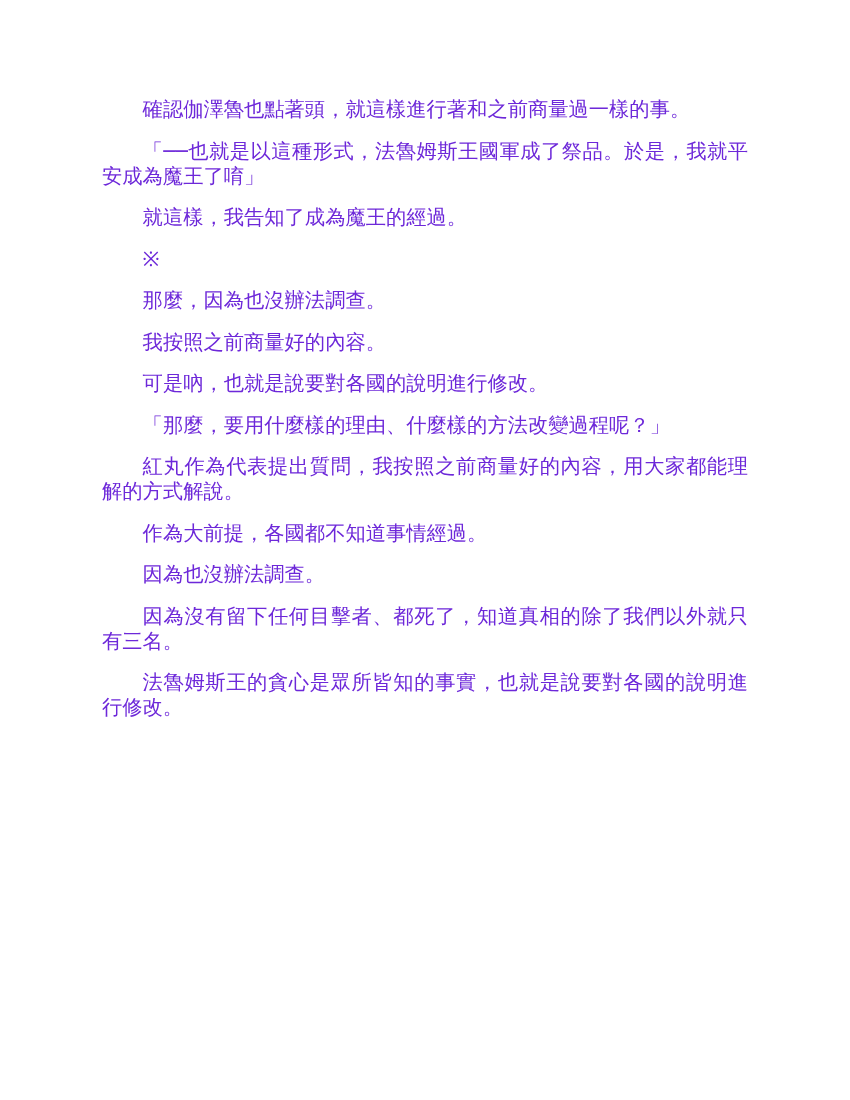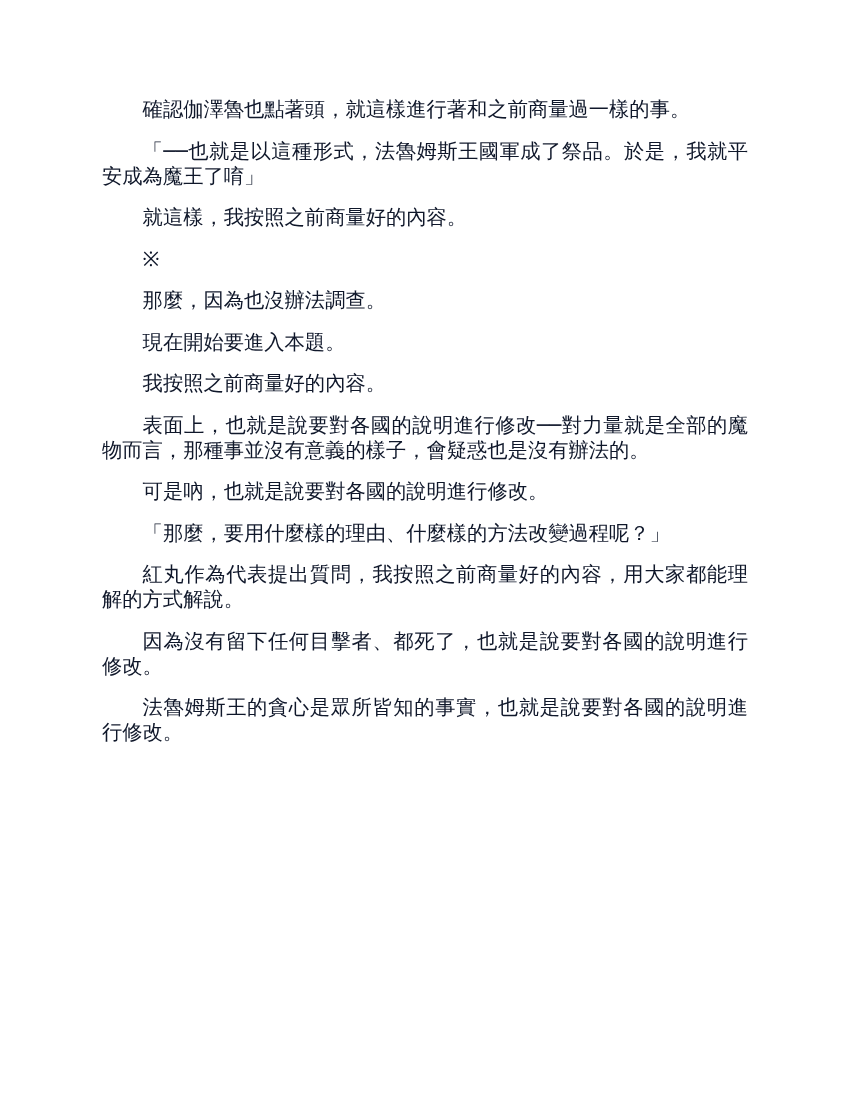--- a/index.html
+++ b/index.html
@@ -5,41 +5,41 @@
   html, body { margin: 0; padding: 0; background: #ffffff; }
   body { width: 850px; height: 1100px; position: relative; overflow: hidden; }
   .page {
     position: absolute;
     left: 102px;
     top: 97px;
     width: 646px;
     font-family: "DejaVu Serif", "Liberation Serif", serif;
     font-size: 20.3px;
     line-height: 25px;
-    color: #0f172a;
+    color: #6d28d9;
   }
   .para {
     margin: 0 0 16.5px 0;
     text-indent: 40.6px;
     text-align: justify;
     text-align-last: left;
     word-break: break-all;
     line-break: anywhere;
   }
 </style>
 </head>
 <body>
 
 <div class="page">
   <p class="para">確認伽澤魯也點著頭，就這樣進行著和之前商量過一樣的事。</p>
   <p class="para">「──也就是以這種形式，法魯姆斯王國軍成了祭品。於是，我就平安成為魔王了唷」</p>
-  <p class="para">就這樣，我按照之前商量好的內容。</p>
+  <p class="para">就這樣，我告知了成為魔王的經過。</p>
   <p class="para">※</p>
   <p class="para">那麼，因為也沒辦法調查。</p>
-  <p class="para">現在開始要進入本題。</p>
   <p class="para">我按照之前商量好的內容。</p>
-  <p class="para">表面上，也就是說要對各國的說明進行修改──對力量就是全部的魔物而言，那種事並沒有意義的樣子，會疑惑也是沒有辦法的。</p>
   <p class="para">可是吶，也就是說要對各國的說明進行修改。</p>
   <p class="para">「那麼，要用什麼樣的理由、什麼樣的方法改變過程呢？」</p>
   <p class="para">紅丸作為代表提出質問，我按照之前商量好的內容，用大家都能理解的方式解說。</p>
-  <p class="para">因為沒有留下任何目擊者、都死了，也就是說要對各國的說明進行修改。</p>
+  <p class="para">作為大前提，各國都不知道事情經過。</p>
+  <p class="para">因為也沒辦法調查。</p>
+  <p class="para">因為沒有留下任何目擊者、都死了，知道真相的除了我們以外就只有三名。</p>
   <p class="para">法魯姆斯王的貪心是眾所皆知的事實，也就是說要對各國的說明進行修改。</p>
 </div>
 
 </body></html>

